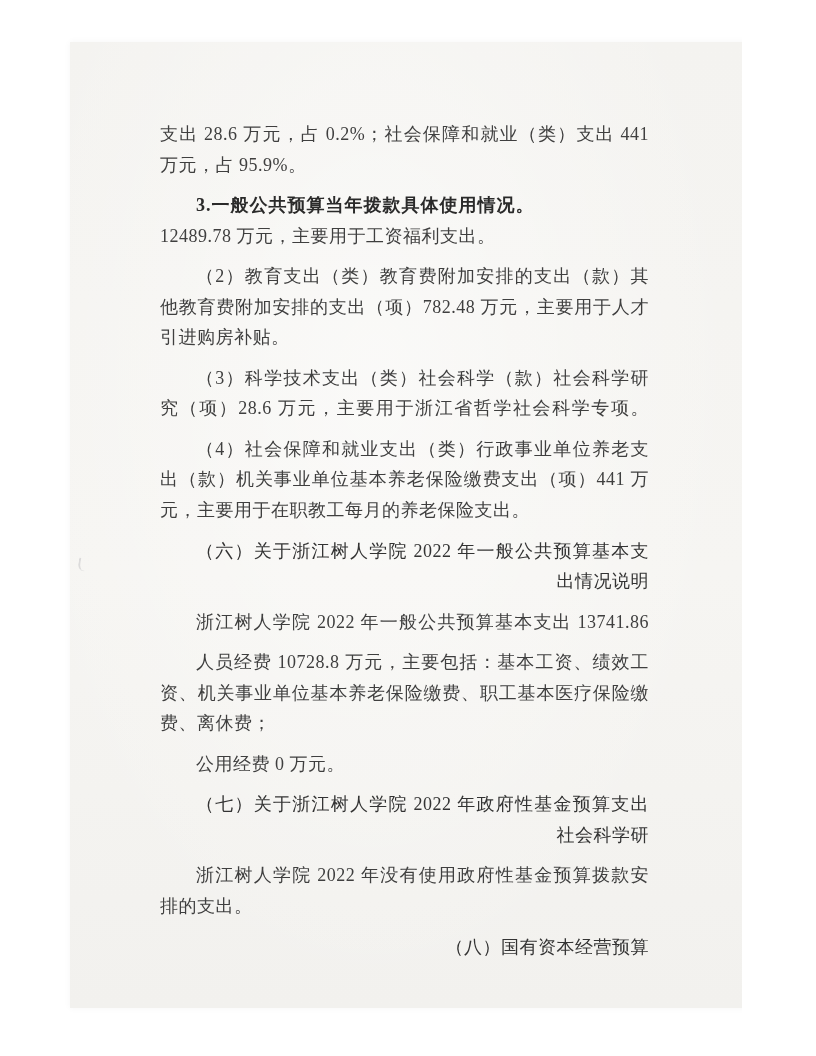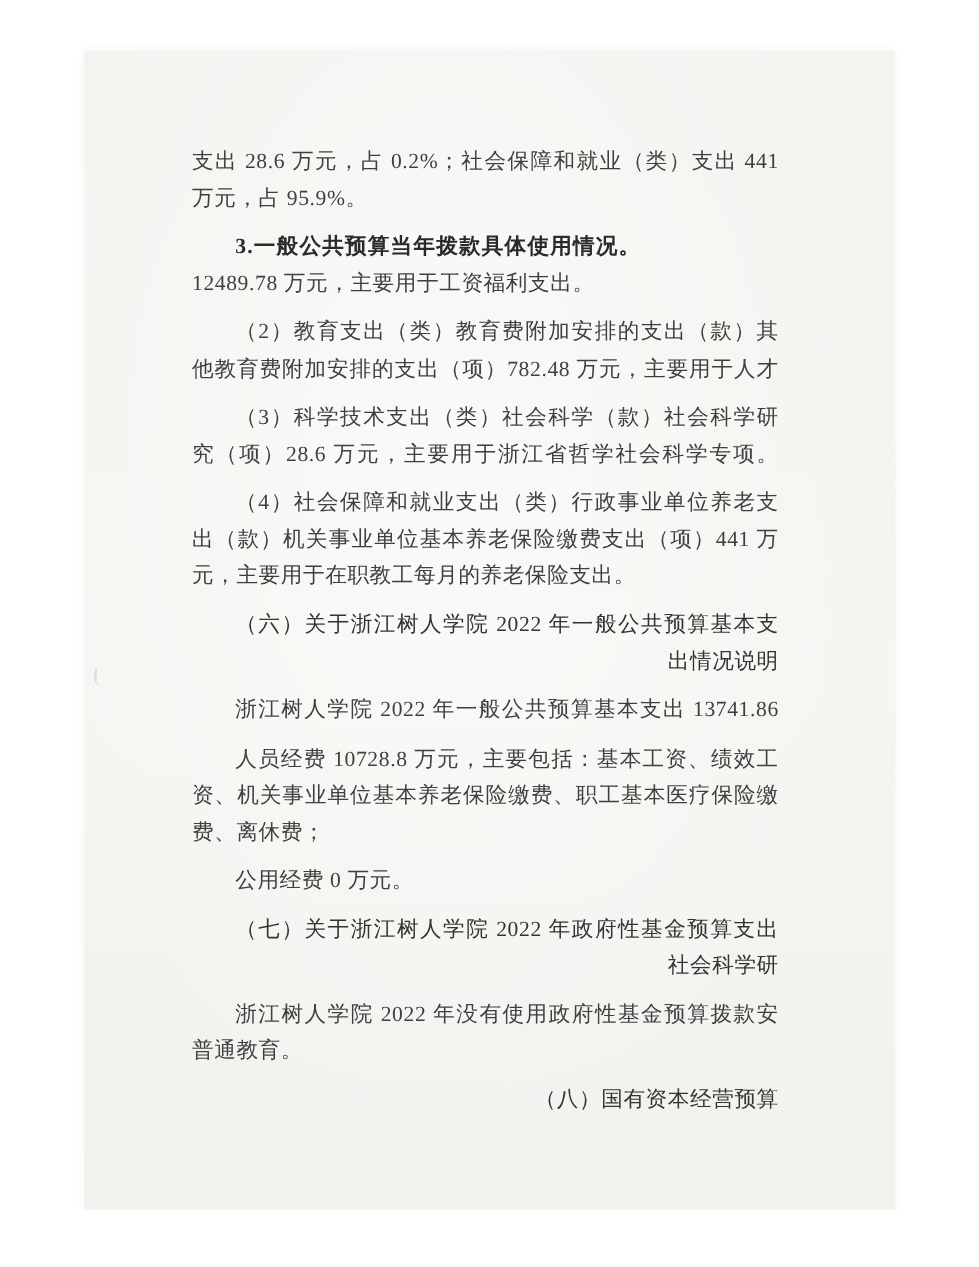--- a/index.html
+++ b/index.html
@@ -9,21 +9,20 @@
     height: 1056px;
     background: #ffffff;
     font-family: "Liberation Serif", serif;
   }
   .canvas {
     position: relative;
     width: 742px;
     height: 1056px;
     background: #ffffff;
     overflow: hidden;
-    padding-left: 29px;
   }
   .paper {
     position: absolute;
     left: 70px;
     top: 42px;
     width: 676px;
     height: 966px;
     background:
       radial-gradient(ellipse at 45% 35%, rgba(255,255,255,0.5), rgba(0,0,0,0) 70%),
       linear-gradient(180deg, #f4f3f0 0%, #f6f5f2 55%, #f2f1ee 100%);
@@ -84,32 +83,33 @@
 <div class="canvas">
   <div class="paper">
     <div class="artifact"></div>
     <div class="textblock" id="textblock">
         <div class="line body jst">支出 28.6 万元，占 0.2%；社会保障和就业（类）支出 441</div>
         <div class="line body">万元，占 95.9%。</div>
         <div class="line bold ind">3.一般公共预算当年拨款具体使用情况。</div>
         <div class="line body">12489.78 万元，主要用于工资福利支出。</div>
         <div class="line body ind jst">（2）教育支出（类）教育费附加安排的支出（款）其</div>
         <div class="line body jst">他教育费附加安排的支出（项）782.48 万元，主要用于人才</div>
+        <div class="line body">引进购房补贴。</div>
         <div class="line body ind jst">（3）科学技术支出（类）社会科学（款）社会科学研</div>
         <div class="line body jst">究（项）28.6 万元，主要用于浙江省哲学社会科学专项。</div>
         <div class="line body ind jst">（4）社会保障和就业支出（类）行政事业单位养老支</div>
         <div class="line body jst">出（款）机关事业单位基本养老保险缴费支出（项）441 万</div>
         <div class="line body">元，主要用于在职教工每月的养老保险支出。</div>
         <div class="line kaiti ind jst">（六）关于浙江树人学院 2022 年一般公共预算基本支</div>
         <div class="line kaiti">出情况说明</div>
         <div class="line body ind jst">浙江树人学院 2022 年一般公共预算基本支出 13741.86</div>
         <div class="line body ind jst">人员经费 10728.8 万元，主要包括：基本工资、绩效工</div>
         <div class="line body jst">资、机关事业单位基本养老保险缴费、职工基本医疗保险缴</div>
         <div class="line body">费、离休费；</div>
         <div class="line body ind">公用经费 0 万元。</div>
         <div class="line kaiti ind jst">（七）关于浙江树人学院 2022 年政府性基金预算支出</div>
         <div class="line kaiti">社会科学研</div>
         <div class="line body ind jst">浙江树人学院 2022 年没有使用政府性基金预算拨款安</div>
-        <div class="line body">普通教育。</div>
+        <div class="line body">排的支出。</div>
         <div class="line kaiti ind">（八）国有资本经营预算</div>
       </div>
   </div>
 </div>
 
 </body></html>

